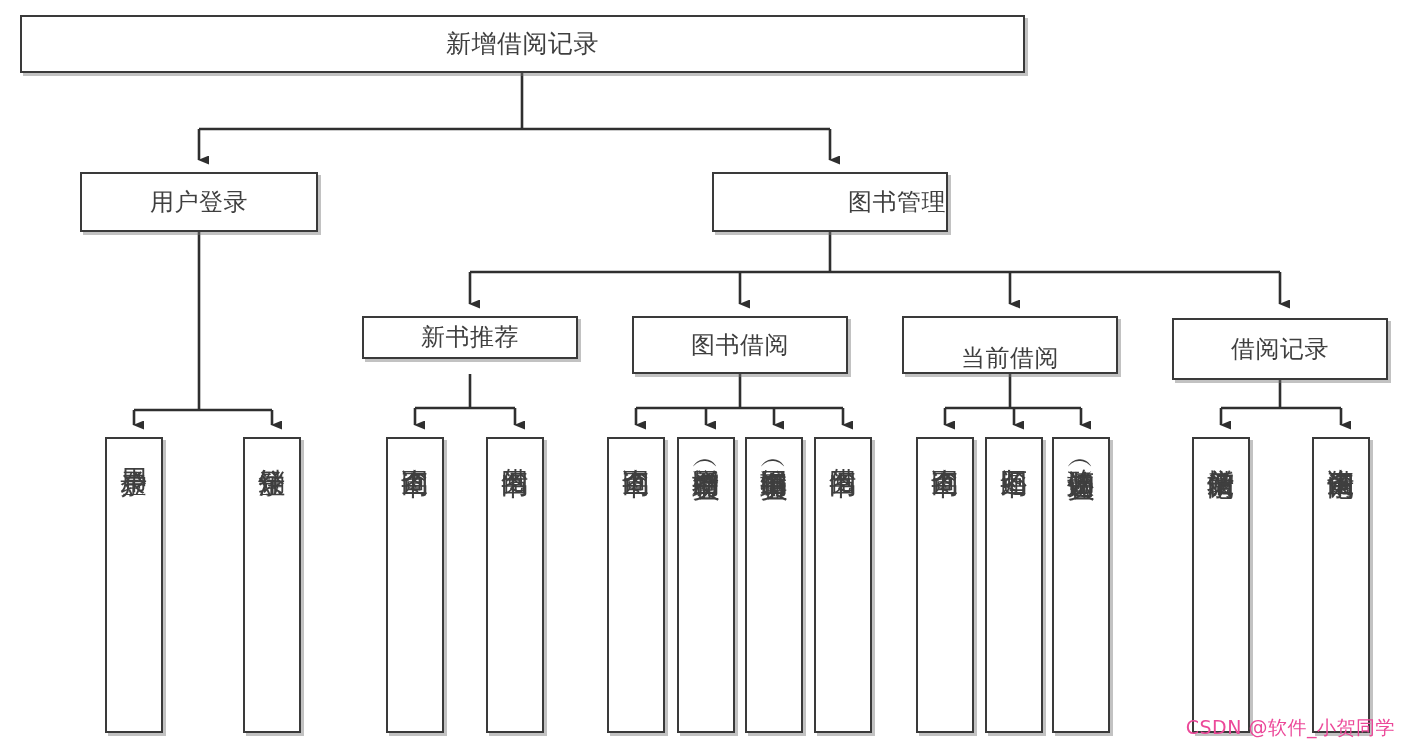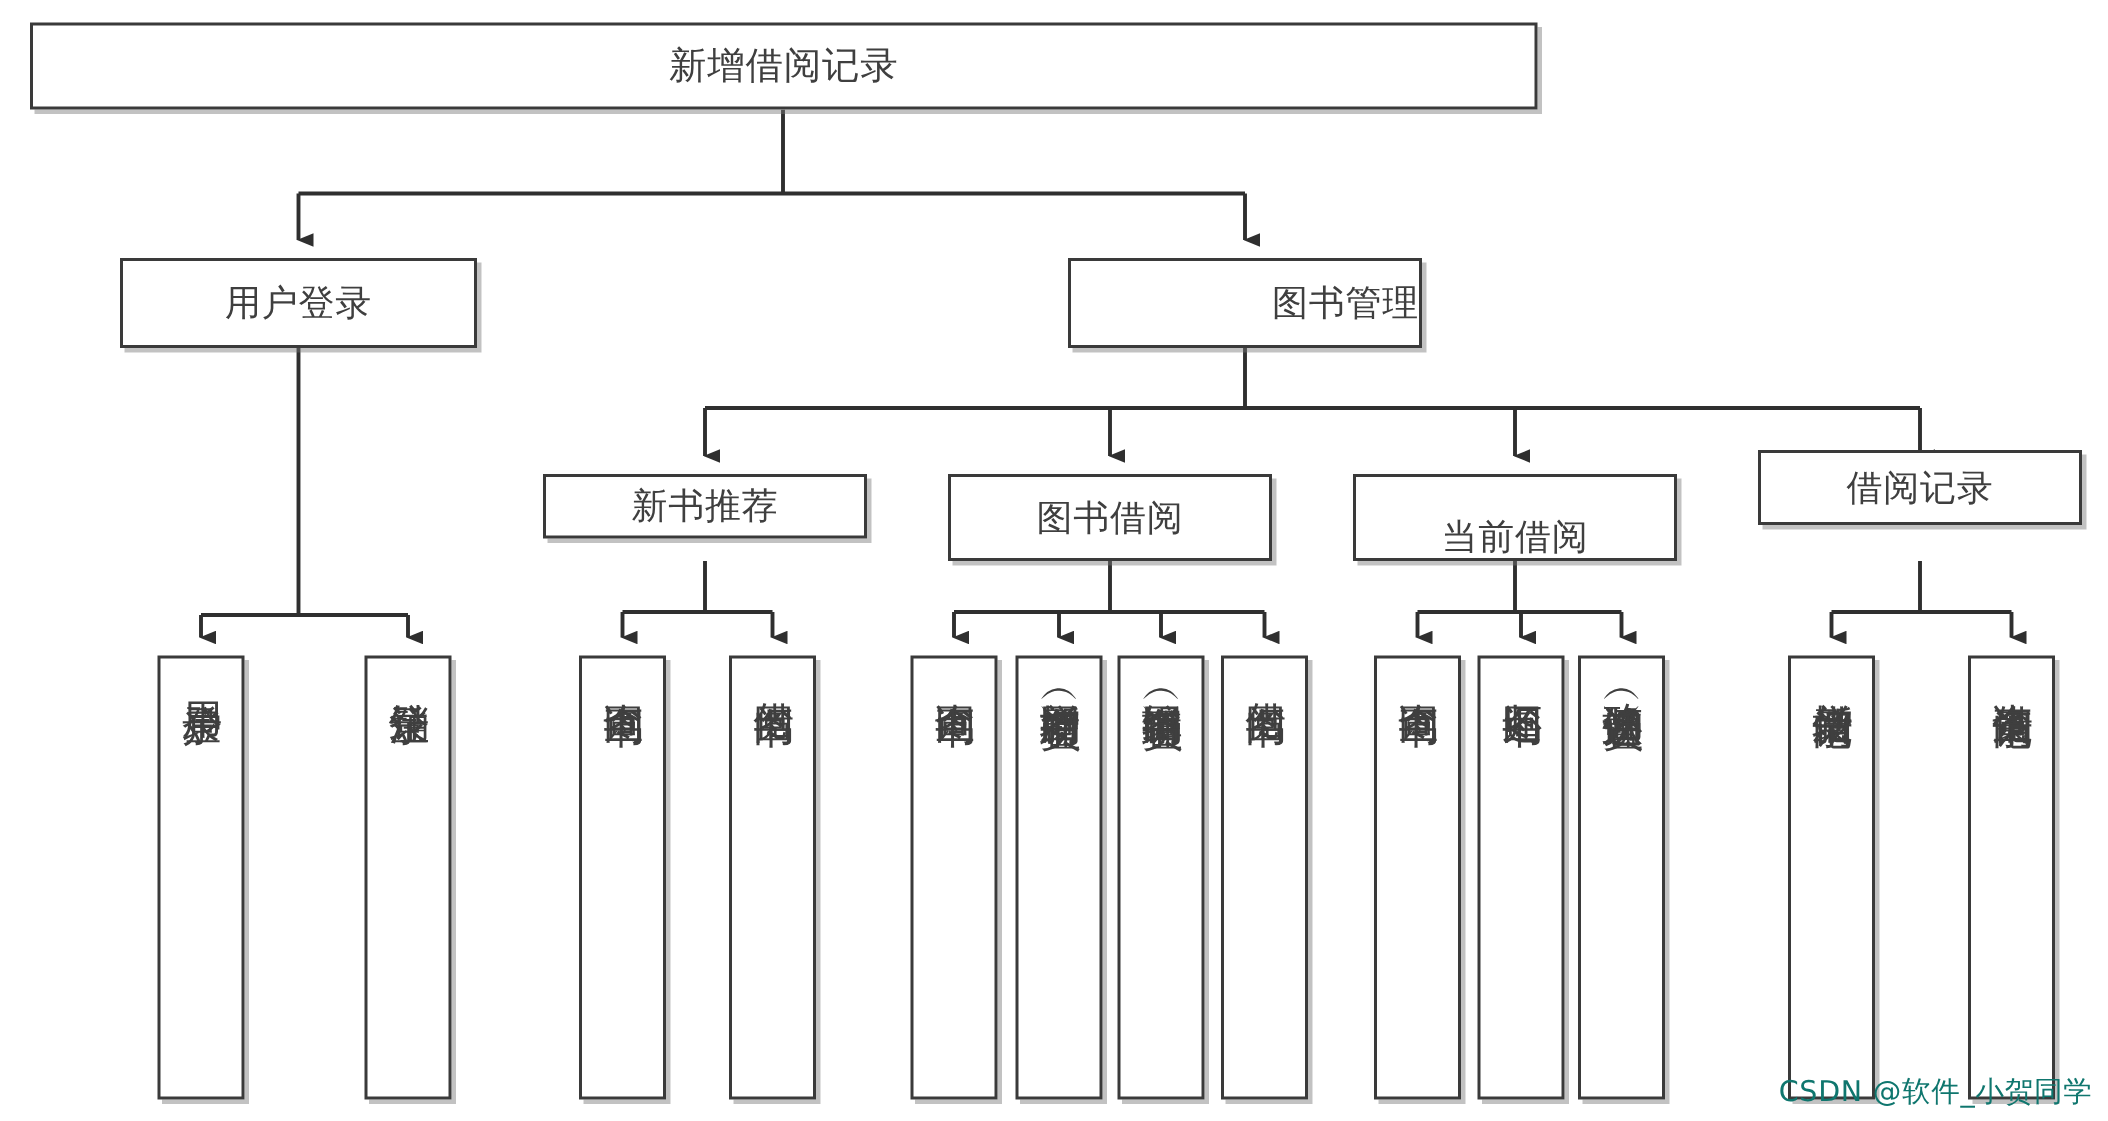--- a/index.html
+++ b/index.html
@@ -61,21 +61,21 @@
     line-height: 1.02;
     letter-spacing: 1px;
     white-space: nowrap;
     transform: none;
   }
   #watermark {
     position: absolute;
     right: 10px;
     bottom: 6px;
     font-size: 19px;
-    color: #0f766e;
+    color: #ec4899;
     letter-spacing: 0.5px;
     user-select: none;
     white-space: nowrap;
   }
 </style>
 </head>
 <body>
 
 <div id="canvas">
 
@@ -142,21 +142,21 @@
 
   <div class="node horiz" style="left:362px; top:316px; width:216px; height:43px;">
     <span class="label">新书推荐</span>
   </div>
   <div class="node horiz" style="left:632px; top:316px; width:216px; height:58px;">
     <span class="label">图书借阅</span>
   </div>
   <div class="node horiz" style="left:902px; top:316px; width:216px; height:58px;align-items:flex-end;">
     <span class="label">当前借阅</span>
   </div>
-  <div class="node horiz" style="left:1172px; top:300px; width:216px; height:50px;">
+  <div class="node horiz" style="left:1172px; top:318px; width:216px; height:62px;">
     <span class="label">借阅记录</span>
   </div>
 
   <div class="node leaf" style="left:105px; top:437px; width:58px; height:296px;">
     <span class="label">用户登录</span>
   </div>
   <div class="node leaf" style="left:243px; top:437px; width:58px; height:296px;">
     <span class="label">注销登录</span>
   </div>
 

